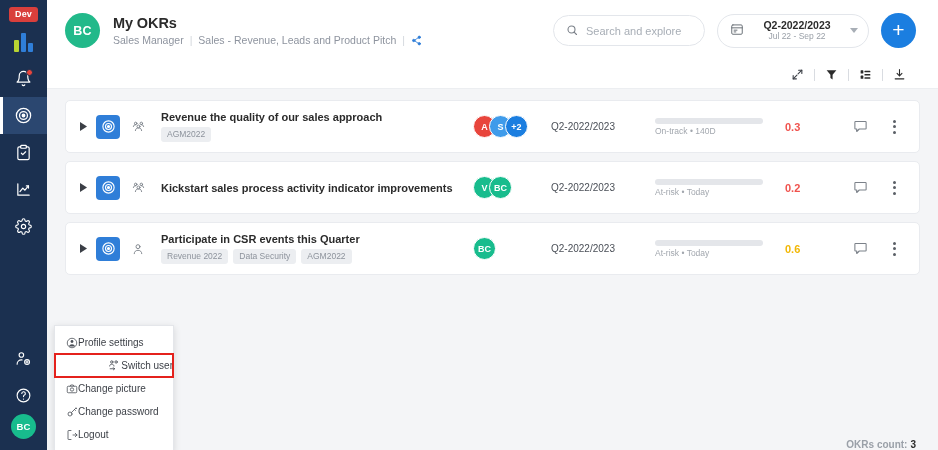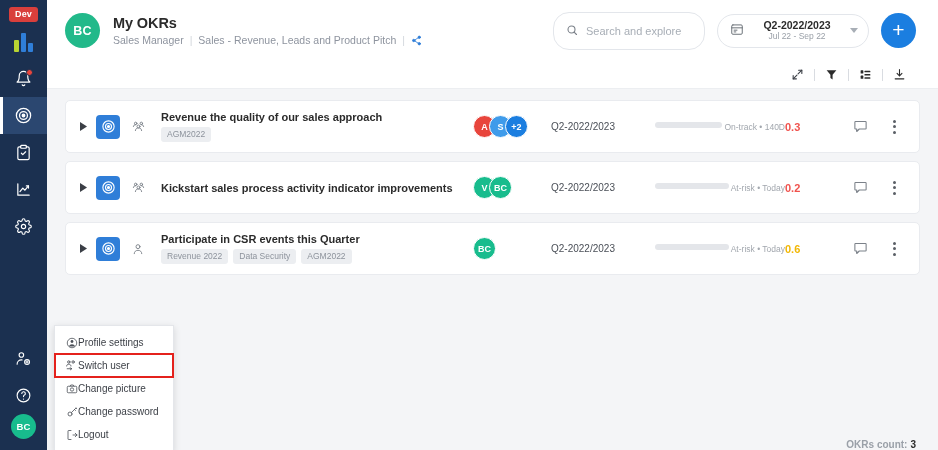--- a/index.html
+++ b/index.html
@@ -73,21 +73,21 @@
     letter-spacing:.3px;
   }
   .hdr-titles { margin-left: 13px; display:flex; flex-direction:column; justify-content:center; gap:3px; }
   .page-title { font-size: 14.5px; font-weight: bold; color:#2b2b2b; letter-spacing:-.1px; }
   .subtitle-row { display:flex; align-items:center; font-size:10.5px; color:#8e949f; gap:6px; }
   .sep { color:#d2d6dc; }
   .share-ic { color:#2f7ed8; display:flex; align-items:center; }
 
   .hdr-right { margin-left:auto; display:flex; align-items:center; gap:12px; }
   .search-box {
-    width: 152px; height: 38px; border:1px solid #e3e6eb; border-radius:16px;
+    width: 152px; height: 31px; border:1px solid #e3e6eb; border-radius:16px;
     display:flex; align-items:center; padding:0 12px; gap:8px; background:#fff;
   }
   .search-box input {
     border:none; outline:none; font-size:11px; color:#9aa0a8; width:100%;
     font-family:"Liberation Sans", sans-serif; background:transparent;
   }
   .search-box input::placeholder { color:#a8aeb6; }
   .period-box {
     width: 152px; height:34px; border:1px solid #e3e6eb; border-radius:18px;
     display:flex; align-items:center; padding:0 10px 0 12px; gap:8px; background:#fff;
@@ -134,21 +134,21 @@
     background:#eceef1; color:#8d939c; font-size:8.5px;
     padding:2px 6px 3px 6px; border-radius:3px; white-space:nowrap;
   }
   .avatars { flex:0 0 auto; display:flex; align-items:center; width:78px; justify-content:flex-start; }
   .av {
     width:23px;height:23px;border-radius:50%;color:#fff;font-size:9px;font-weight:bold;
     display:flex;align-items:center;justify-content:center;border:1.5px solid #fff;
   }
   .av + .av { margin-left:-7px; }
   .period-cell { width:104px; flex:0 0 104px; font-size:10px; color:#4a4f57; text-align:left; }
-  .prog-cell { width:130px; flex:0 0 130px; display:flex; flex-direction:row; gap:2px; }
+  .prog-cell { width:130px; flex:0 0 130px; display:flex; flex-direction:column; gap:2px; }
   .bar-bg { height:6px; background:#e4e6ea; border-radius:3px; overflow:hidden; width:108px; }
   .bar-fill { height:6px; border-radius:3px; }
   .prog-sub { font-size:8.5px; color:#a2a7ae; white-space:nowrap; }
   .score { width:52px; flex:0 0 52px; font-size:11px; font-weight:bold; }
   .cmt { width:46px; flex:0 0 46px; display:flex; align-items:center; justify-content:center; color:#7b8189; }
   .kebab { width:22px; flex:0 0 22px; display:flex; flex-direction:column; align-items:center; gap:2.5px; }
   .kebab i { width:3px;height:3px;border-radius:50%;background:#5a5f66;display:block; }
 
   
   .dropdown {
@@ -156,21 +156,21 @@
     background:#ffffff; border:1px solid #e4e6ea;
     box-shadow: 0 2px 7px rgba(0,0,0,.13);
     padding: 5px 0 5px 0; z-index: 30;
   }
   .dd-item {
     height:23px; display:flex; align-items:center; 
     padding-left:10px; font-size:10px; color:#3b3f46;
   }
   .dd-item.highlight {
     outline: 2px solid #e4211c; outline-offset:-1px;
-    position:relative; z-index:2;
+    position:relative; z-index:2;justify-content:flex-end;
   }
   .dd-ic { width:13px; display:flex; align-items:center; justify-content:center; color:#4a4f57; flex:0 0 13px;}
 
   .count-bar {
     position:absolute; right:22px; bottom:0;
     font-size:10px; color:#9aa0a8;font-weight:bold;
   }
   .count-bar b { color:#2b2b2b; margin-left:3px; }
 </style>
 </head>

